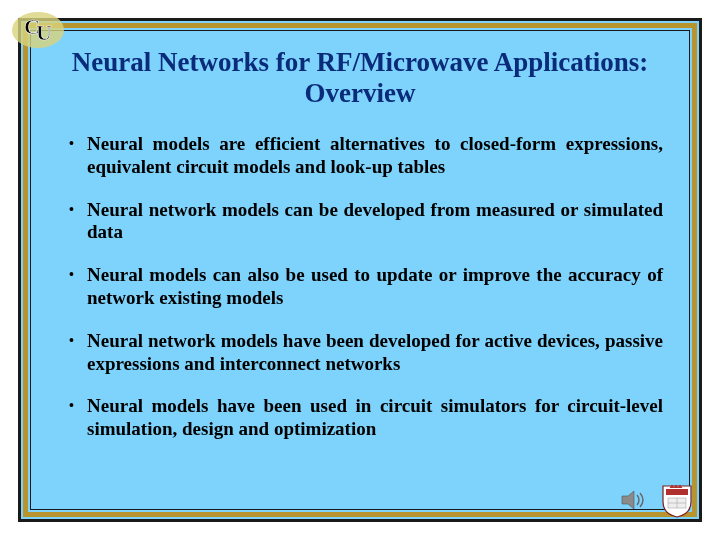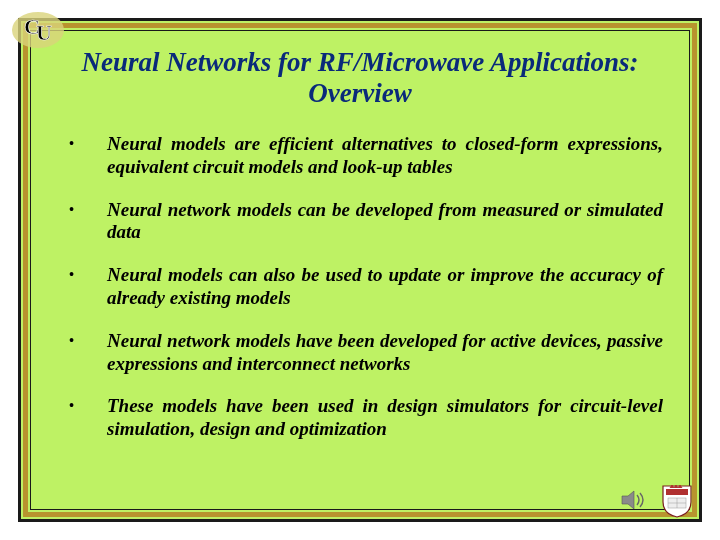--- a/index.html
+++ b/index.html
@@ -11,22 +11,21 @@
     position: relative;
     overflow: hidden;
   }
   .outer-frame {
     position: absolute;
     top: 18px;
     left: 18px;
     right: 18px;
     bottom: 18px;
     border: 3px solid #1a1a1a;
-    background: #bef264;
-    font-style: italic;
+    background: #7dd3fc;
   }
   .gold-frame {
     position: absolute;
     top: 2px; left: 2px; right: 2px; bottom: 2px;
     border: 5px solid #b8942e;
   }
   .inner-line {
     position: absolute;
     top: 2px; left: 2px; right: 2px; bottom: 2px;
     border: 1px solid #1a1a1a;
@@ -58,21 +57,20 @@
   }
   .bullet .dot {
     flex: 0 0 auto;
     width: 18px;
     font-size: 14px;
     padding-top: 3px;
   }
   .bullet .txt {
     flex: 1 1 auto;
     text-align: justify;
-    margin-left: 20px;
   }
   .logo-tl {
     position: absolute;
     top: 6px;
     left: 10px;
     width: 56px;
     height: 46px;
     z-index: 10;
   }
   .logo-br {
@@ -114,29 +112,29 @@
           <div class="bullet">
             <div class="dot">•</div>
             <div class="txt">Neural models are efficient alternatives to closed-form expressions, equivalent circuit models and look-up tables</div>
           </div>
           <div class="bullet">
             <div class="dot">•</div>
             <div class="txt">Neural network models can be developed from measured or simulated data</div>
           </div>
           <div class="bullet">
             <div class="dot">•</div>
-            <div class="txt">Neural models can also be used to update or improve the accuracy of already existing models</div>
+            <div class="txt">Neural models can also be used to update or improve the accuracy of network existing models</div>
           </div>
           <div class="bullet">
             <div class="dot">•</div>
             <div class="txt">Neural network models have been developed for active devices, passive expressions and interconnect networks</div>
           </div>
           <div class="bullet">
             <div class="dot">•</div>
-            <div class="txt">These models have been used in design simulators for circuit-level simulation, design and optimization</div>
+            <div class="txt">Neural models have been used in circuit simulators for circuit-level simulation, design and optimization</div>
           </div>
         </div>
 
       </div>
     </div>
   </div>
 </div>
 
 <div class="sound-icon">
   <svg viewBox="0 0 28 24">

